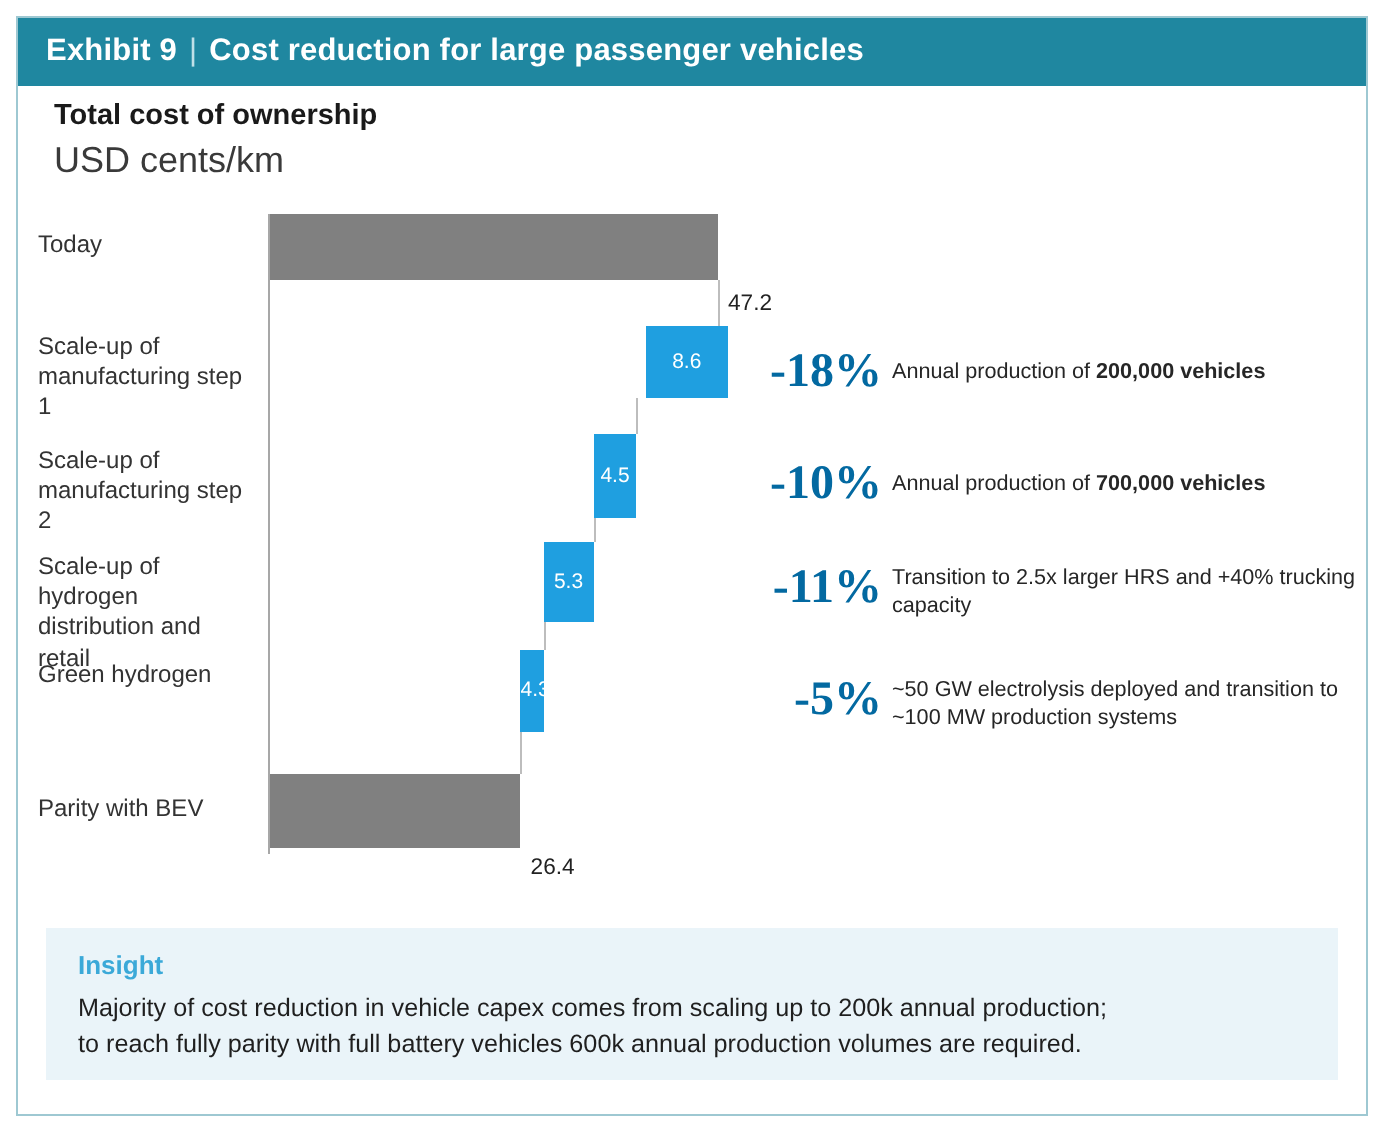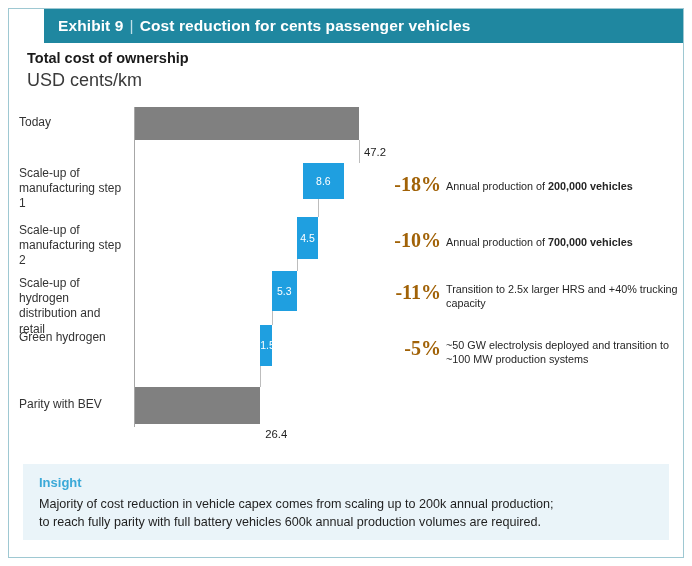--- a/index.html
+++ b/index.html
@@ -15,21 +15,20 @@
     background:#ffffff;
     box-sizing:border-box;
     overflow:hidden;
   }
   .banner{
     height:34px;
     background:#1f87a0;
     display:flex;align-items:center;
     padding-left:14px;
     box-sizing:border-box;
-    margin-left:35px;
   }
   .banner-text{
     color:#ffffff;font-weight:bold;font-size:15.5px;letter-spacing:.1px;
     white-space:nowrap;
   }
   .banner-sep{color:#bfe0e8;font-weight:normal;margin:0 6px;}
 
   .subtitle-wrap{padding:6px 0 0 18px;}
   .sub-main{font-size:14.5px;font-weight:bold;color:#1a1a1a;line-height:1.25;}
   .sub-unit{font-size:18px;color:#3a3a3a;line-height:1.3;margin-top:2px;}
@@ -51,21 +50,21 @@
     width:100%;text-align:center;top:50%;transform:translateY(-50%);
     white-space:nowrap;
   }
   .bar-outlabel{
     position:absolute;font-size:11.3px;color:#222222;white-space:nowrap;margin-top:30px;
   }
   .connector{position:absolute;width:1px;background:#bdbdbd;}
   .pct{
     position:absolute;width:66px;text-align:right;
     font-family:"Liberation Serif",serif;
-    font-weight:bold;font-size:20px;color:#a16207;
+    font-weight:bold;font-size:24px;color:#0369a1;
     white-space:nowrap;
   }
   .note{
     position:absolute;left:437px;width:232px;
     font-size:10.8px;color:#262626;line-height:1.34;
   }
   .note b{font-weight:bold;}
 
   
   .insight{
@@ -80,41 +79,41 @@
   }
 </style>
 </head>
 <body>
 
 <div class="card">
 
   <div class="banner">
     <span class="banner-text">Exhibit 9</span>
     <span class="banner-text banner-sep">|</span>
-    <span class="banner-text">Cost reduction for cents passenger vehicles</span>
+    <span class="banner-text">Cost reduction for large passenger vehicles</span>
   </div>
 
   <div class="subtitle-wrap">
     <div class="sub-main">Total cost of ownership</div>
     <div class="sub-unit">USD cents/km</div>
   </div>
 
   <div class="chart" id="chart">
     <div class="axis"></div>
   <div class="cat-label" style="top: 8.5px;">
         <div>Today</div>
       </div>
       <div class="bar total" style="left: 126px; top: 0px; width: 224px; height: 33px;"></div>
       <div class="bar-outlabel" style="left: 355px; top: 9.5px;">47.2</div>
       <div class="connector" style="left: 350px; top: 33px; height: 23px;"></div>
       <div class="cat-label" style="top: 59px;">
         <div>Scale-up of</div>
         <div>manufacturing step 1</div>
       </div>
-      <div class="bar delta" style="left: 294px; top: 56px; width: 40.8136px; height: 36px;">
+      <div class="bar delta" style="left: 314px; top: 56px; width: 40.8136px; height: 36px;">
         <div class="bar-inlabel">8.6</div>
       </div>
       <div class="connector" style="left: 309.186px; top: 92px; height: 18px;"></div>
       <div class="pct" style="left: 366px; top: 66px;">-18%</div>
       <div class="note" style="top: 72px;">Annual production of <b>200,000 vehicles</b></div>
       <div class="cat-label" style="top: 116px;">
         <div>Scale-up of</div>
         <div>manufacturing step 2</div>
       </div>
       <div class="bar delta" style="left: 287.831px; top: 110px; width: 21.3559px; height: 42px;">
@@ -130,21 +129,21 @@
       <div class="bar delta" style="left: 262.678px; top: 164px; width: 25.1525px; height: 40px;">
         <div class="bar-inlabel">5.3</div>
       </div>
       <div class="connector" style="left: 262.678px; top: 204px; height: 14px;"></div>
       <div class="pct" style="left: 366px; top: 174px;">-11%</div>
       <div class="note" style="top: 175px;">Transition to 2.5x larger HRS and +40% trucking capacity</div>
       <div class="cat-label" style="top: 223.5px;">
         <div>Green hydrogen</div>
       </div>
       <div class="bar delta" style="left: 251.288px; top: 218px; width: 11.3898px; height: 41px;">
-        <div class="bar-inlabel">1.5</div>
+        <div class="bar-inlabel">4.3</div>
       </div>
       <div class="connector" style="left: 251.288px; top: 259px; height: 21px;"></div>
       <div class="pct" style="left: 366px; top: 230px;">-5%</div>
       <div class="note" style="top: 231px;">~50 GW electrolysis deployed and transition to ~100 MW production systems</div>
       <div class="cat-label" style="top: 290.5px;">
         <div>Parity with BEV</div>
       </div>
       <div class="bar total" style="left: 126px; top: 280px; width: 125.288px; height: 37px;"></div>
       <div class="bar-outlabel" style="left: 256.288px; top: 291.5px;">26.4</div>
     </div>

